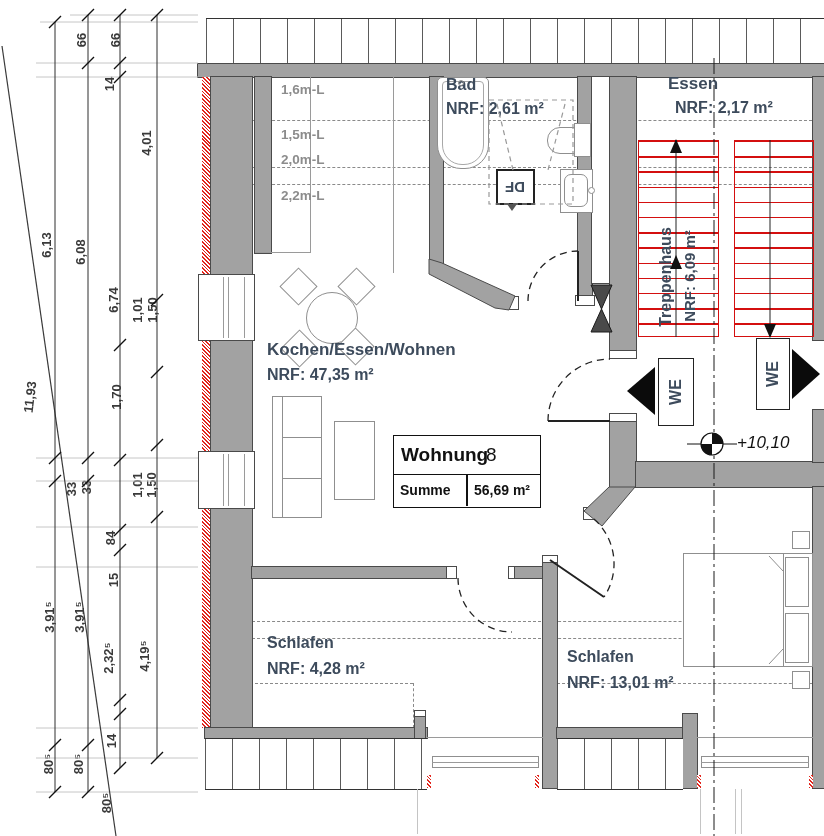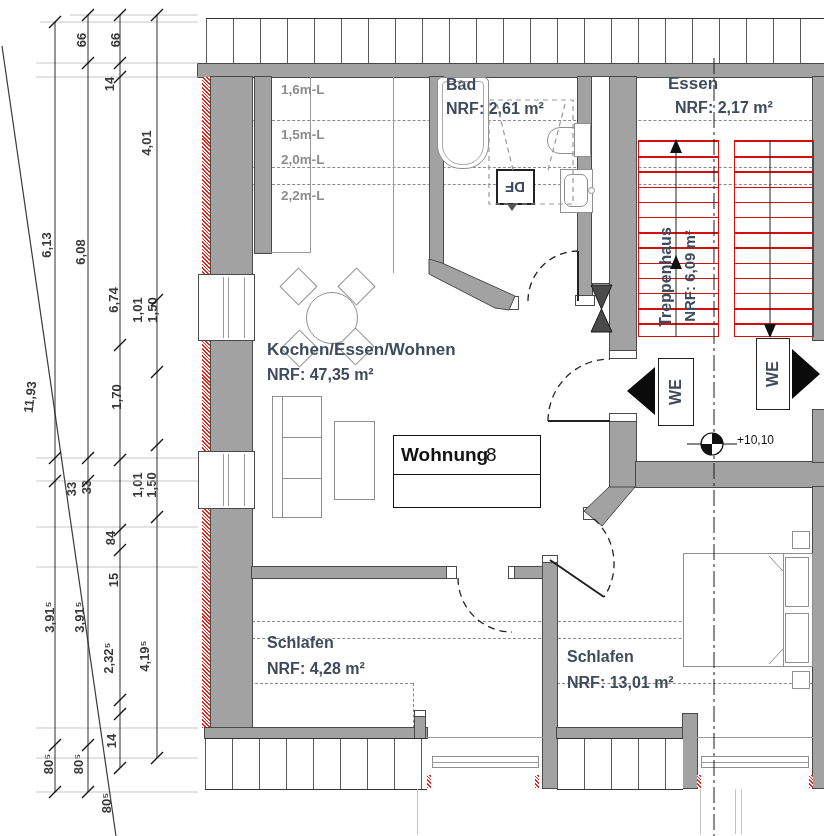--- a/index.html
+++ b/index.html
@@ -156,26 +156,31 @@
   <div class="room-label" style="left:267px;top:634px;">Schlafen</div>
   <div class="room-label" style="left:267px;top:660px;">NRF: 4,28 m²</div>
   <div class="room-label" style="left:567px;top:648px;">Schlafen</div>
   <div class="room-label" style="left:567px;top:674px;">NRF: 13,01 m²</div>
 
   <div class="ml" style="left:281px;top:82px;">1,6m-L</div>
   <div class="ml" style="left:281px;top:127px;">1,5m-L</div>
   <div class="ml" style="left:281px;top:152px;">2,0m-L</div>
   <div class="ml" style="left:281px;top:188px;">2,2m-L</div>
 
-  <div class="abs" style="left:737px;top:433px;font-size:12px;color:#111;">+10,10</div>
+  <div class="abs" style="left:737px;top:433px;font-size:17px;color:#111;font-style:italic;">+10,10</div>
 
   <div class="abs" style="left:393px;top:435px;width:148px;height:73px;border:1.5px solid #111;background:#fff;box-sizing:border-box;">
     <div style="position:absolute;left:0;top:0;width:100%;height:39px;border-bottom:1.5px solid #111;box-sizing:border-box;">
       <span style="position:absolute;left:7px;top:8px;font-weight:bold;font-size:19px;color:#111;">Wohnung</span>
       <span style="position:absolute;left:92px;top:8px;font-size:19px;color:#111;">8</span>
+    </div>
+    <div style="position:absolute;left:0;top:39px;width:100%;height:31px;">
+      <span style="position:absolute;left:6px;top:7px;font-weight:bold;font-size:14px;color:#111;">Summe</span>
+      <div style="position:absolute;left:72px;top:0;width:1.5px;height:31px;background:#111;"></div>
+      <span style="position:absolute;left:80px;top:7px;font-weight:bold;font-size:14px;color:#111;">56,69 m²</span>
     </div>
   </div>
 
   <div class="dim" style="left:46px;top:245px;">6,13</div>
   <div class="dim" style="left:80px;top:252px;">6,08</div>
   <div class="dim" style="left:81px;top:40px;">66</div>
   <div class="dim" style="left:115px;top:40px;">66</div>
   <div class="dim" style="left:109px;top:84px;">14</div>
   <div class="dim" style="left:146px;top:143px;">4,01</div>
   <div class="dim" style="left:113px;top:300px;">6,74</div>

